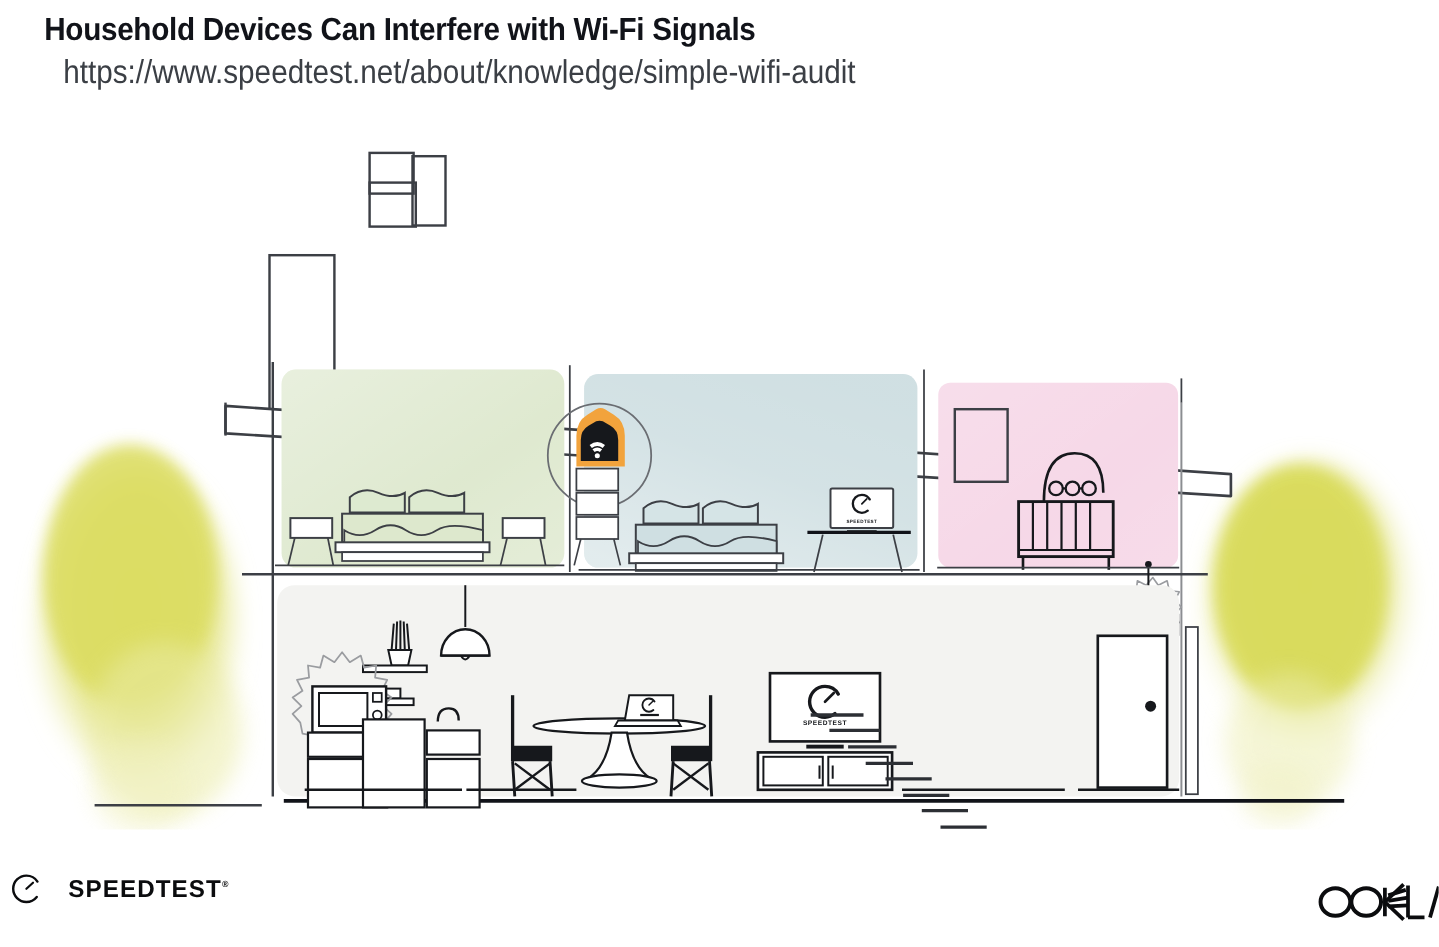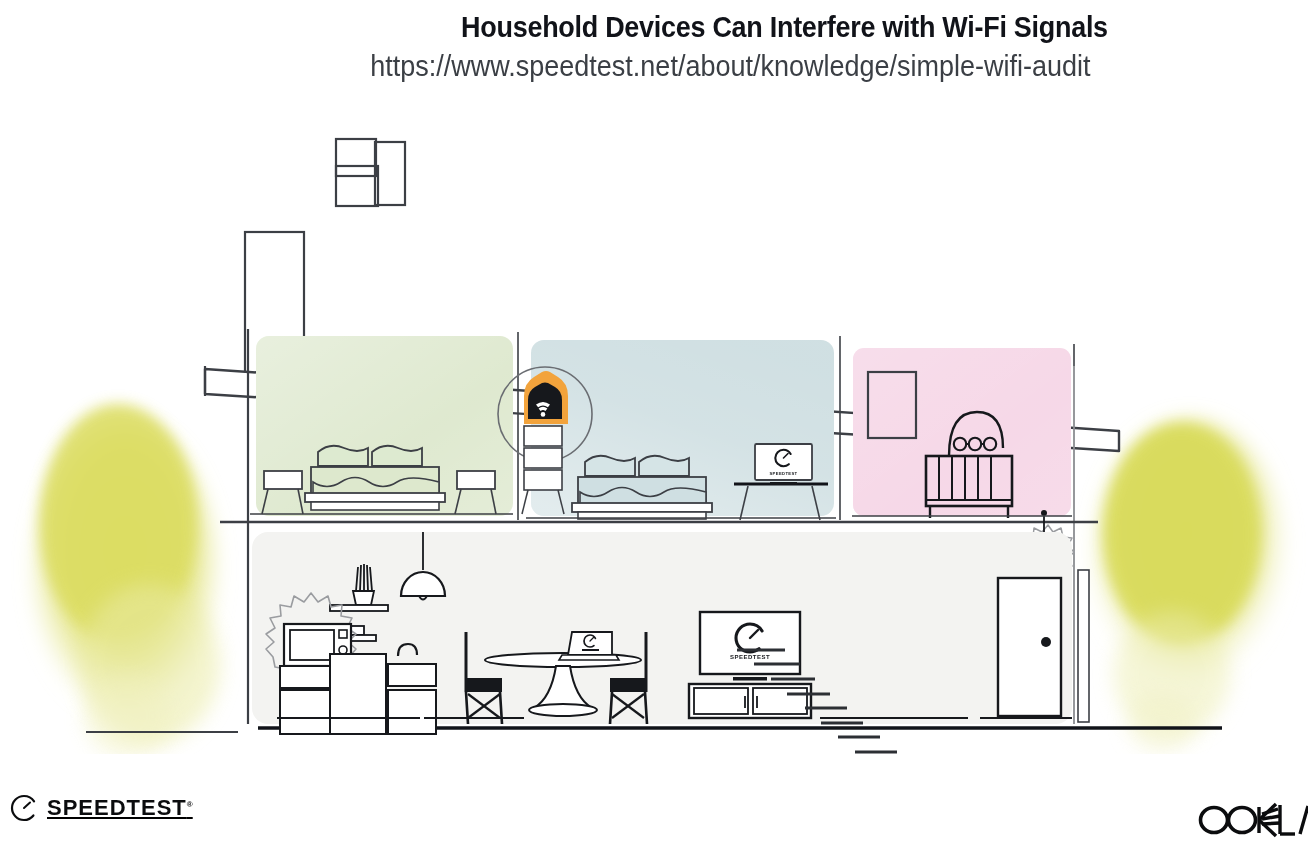--- a/index.html
+++ b/index.html
@@ -4,40 +4,40 @@
 <style>
   html,body{margin:0;padding:0;background:#ffffff;}
   body{
     width:1308px;height:861px;position:relative;overflow:hidden;
     font-family:"Liberation Sans", sans-serif;
     -webkit-font-smoothing:antialiased;
   }
   .stage{position:absolute;inset:0;}
 
   
-  #header{position:absolute;left:0;top:0;width:1148px;text-align:right;}
+  #header{position:absolute;left:0;top:0;width:1148px;text-align:left;}
   #title{
     font-family:"Liberation Sans", sans-serif;
     font-weight:bold;font-size:29px;letter-spacing:-0.3px;
     color:#111319;margin:10px 0 0 0;line-height:34px;
     transform:scaleX(.93);transform-origin:center;
   }
   #subtitle{
     font-family:"Liberation Sans", sans-serif;
     font-weight:400;font-size:30px;color:#3b3f45;line-height:36px;
     margin:4px 0 0 0;transform:scaleX(.9);transform-origin:center;
   }
 
   
   #illustration{position:absolute;left:0;top:104px;width:1308px;height:650px;}
   #illustration svg{display:block;}
 
   
   #footer{position:absolute;left:0;top:780px;width:1308px;height:81px;}
-  #speedtest-logo{position:absolute;left:10px;top:14px;display:flex;align-items:center;gap:9px;text-decoration:underline;}
+  #speedtest-logo{position:absolute;left:10px;top:14px;display:flex;align-items:center;gap:24px;}
   #speedtest-wordmark{
     font-family:"Liberation Sans", sans-serif;font-weight:bold;
     font-size:22px;letter-spacing:1.0px;color:#0b0c0e;
     position:relative;
   }
   #speedtest-tm{font-size:8px;vertical-align:super;letter-spacing:0;}
   #ookla-logo{position:absolute;left:1196px;top:20px;}
 </style>
 </head>
 <body>

